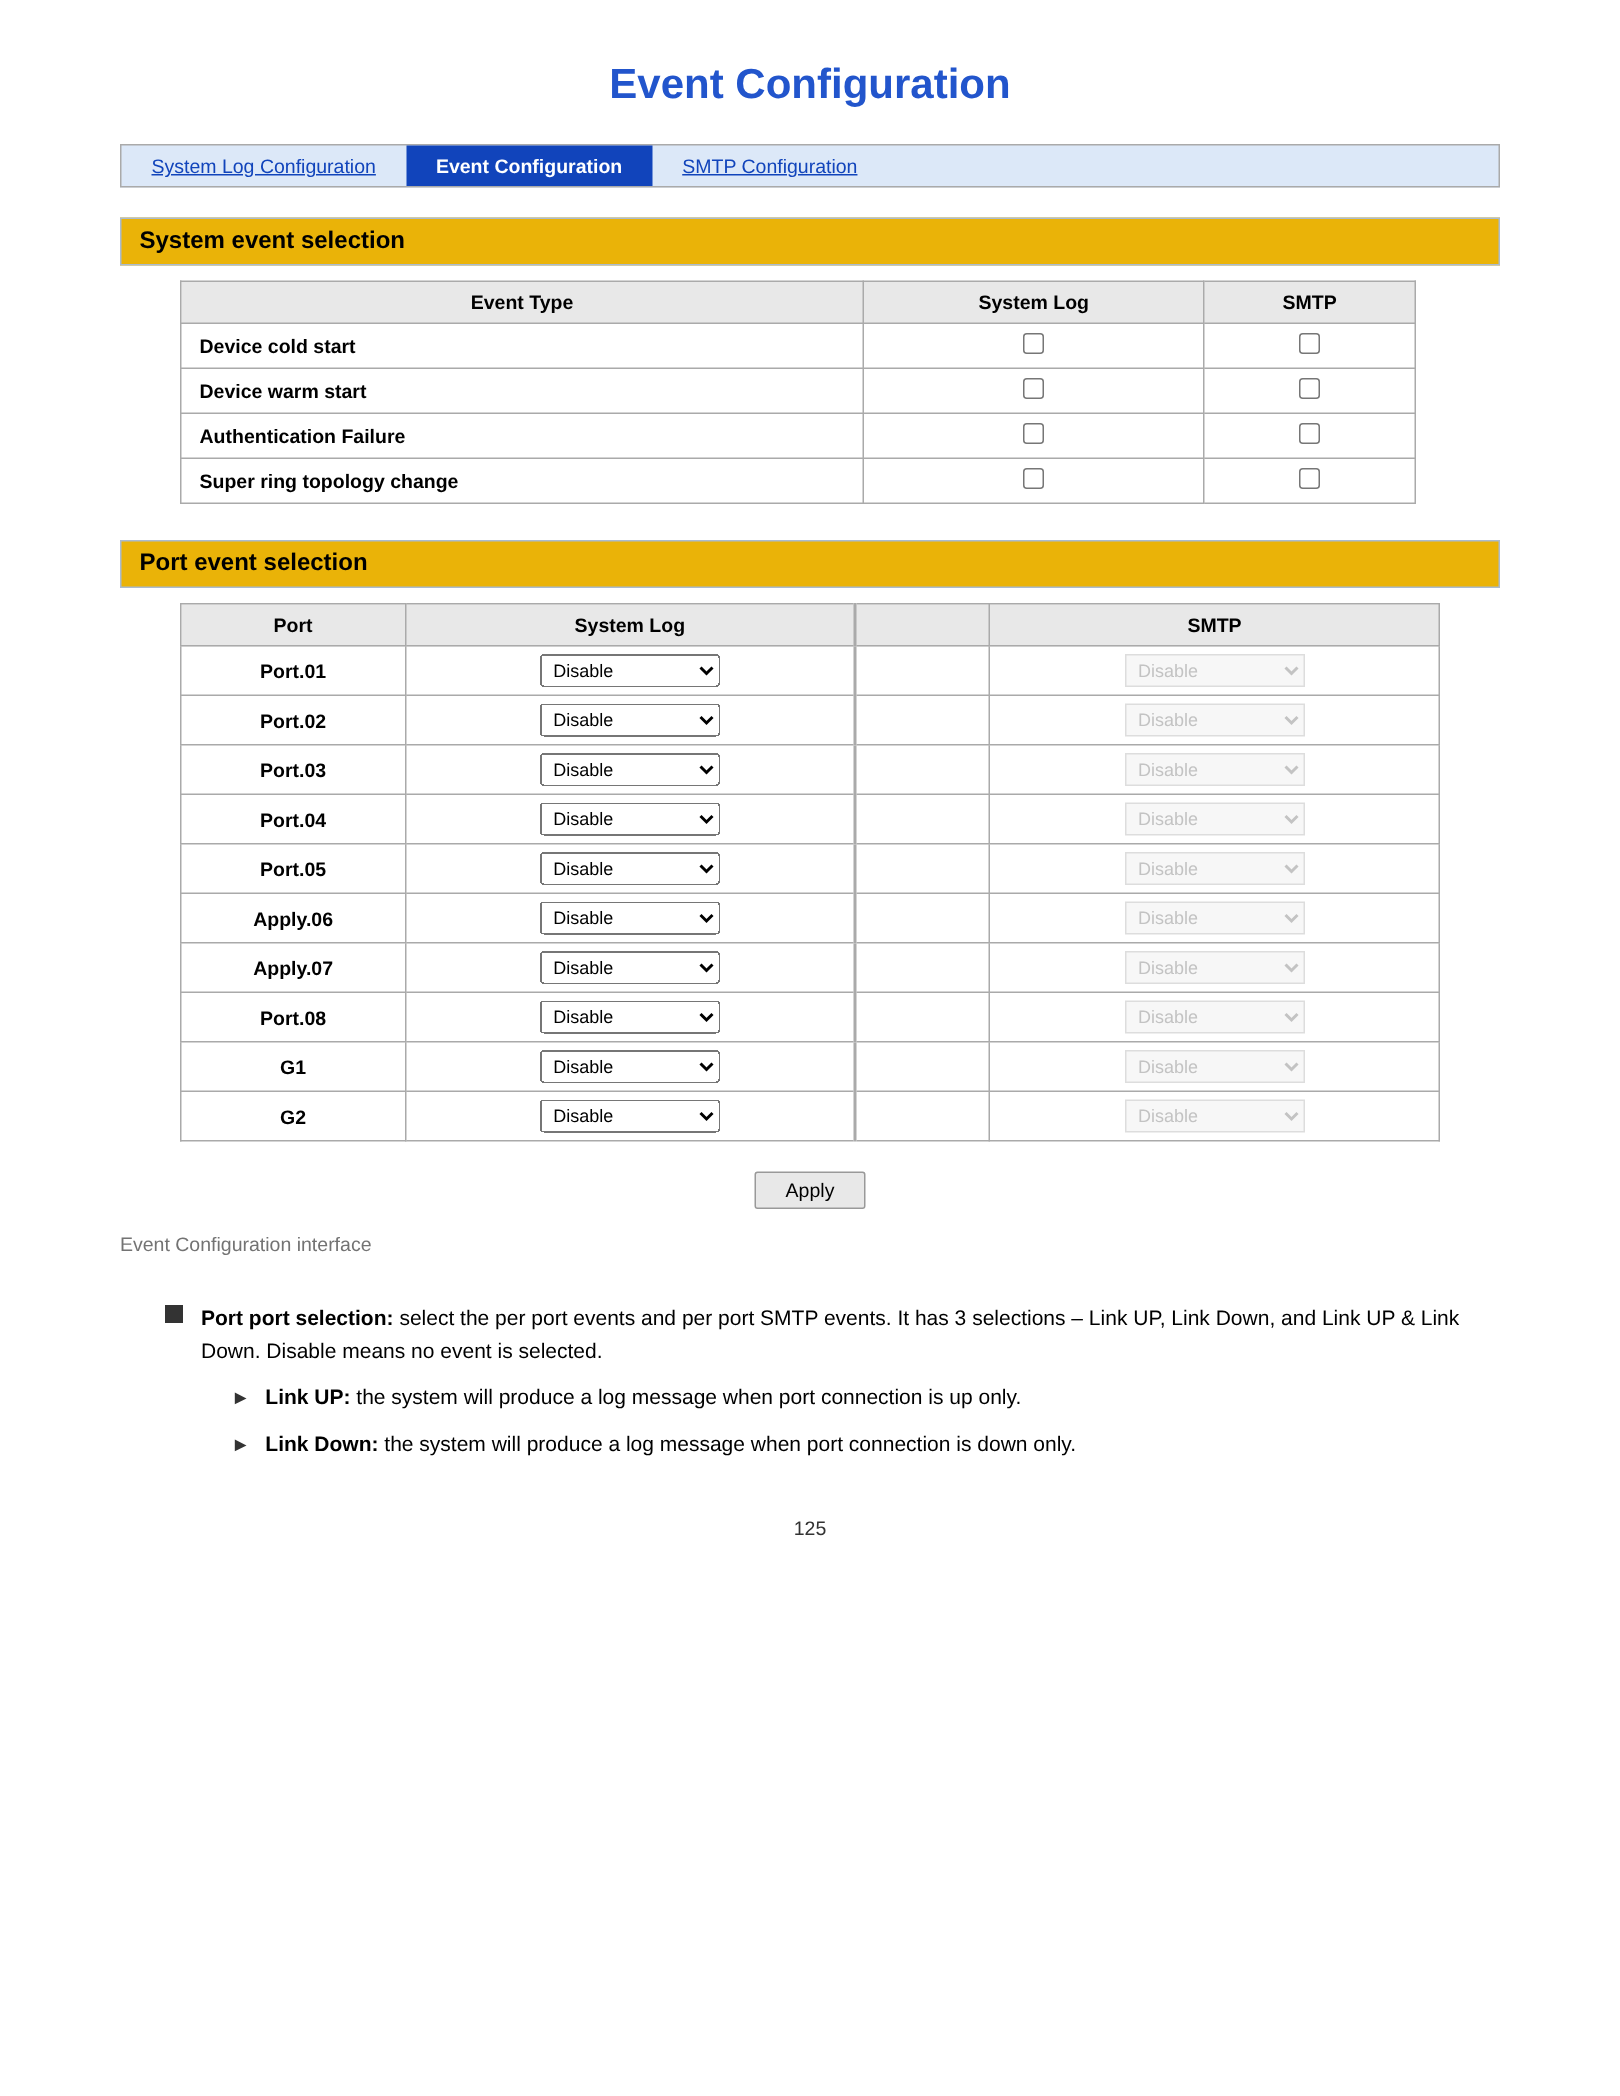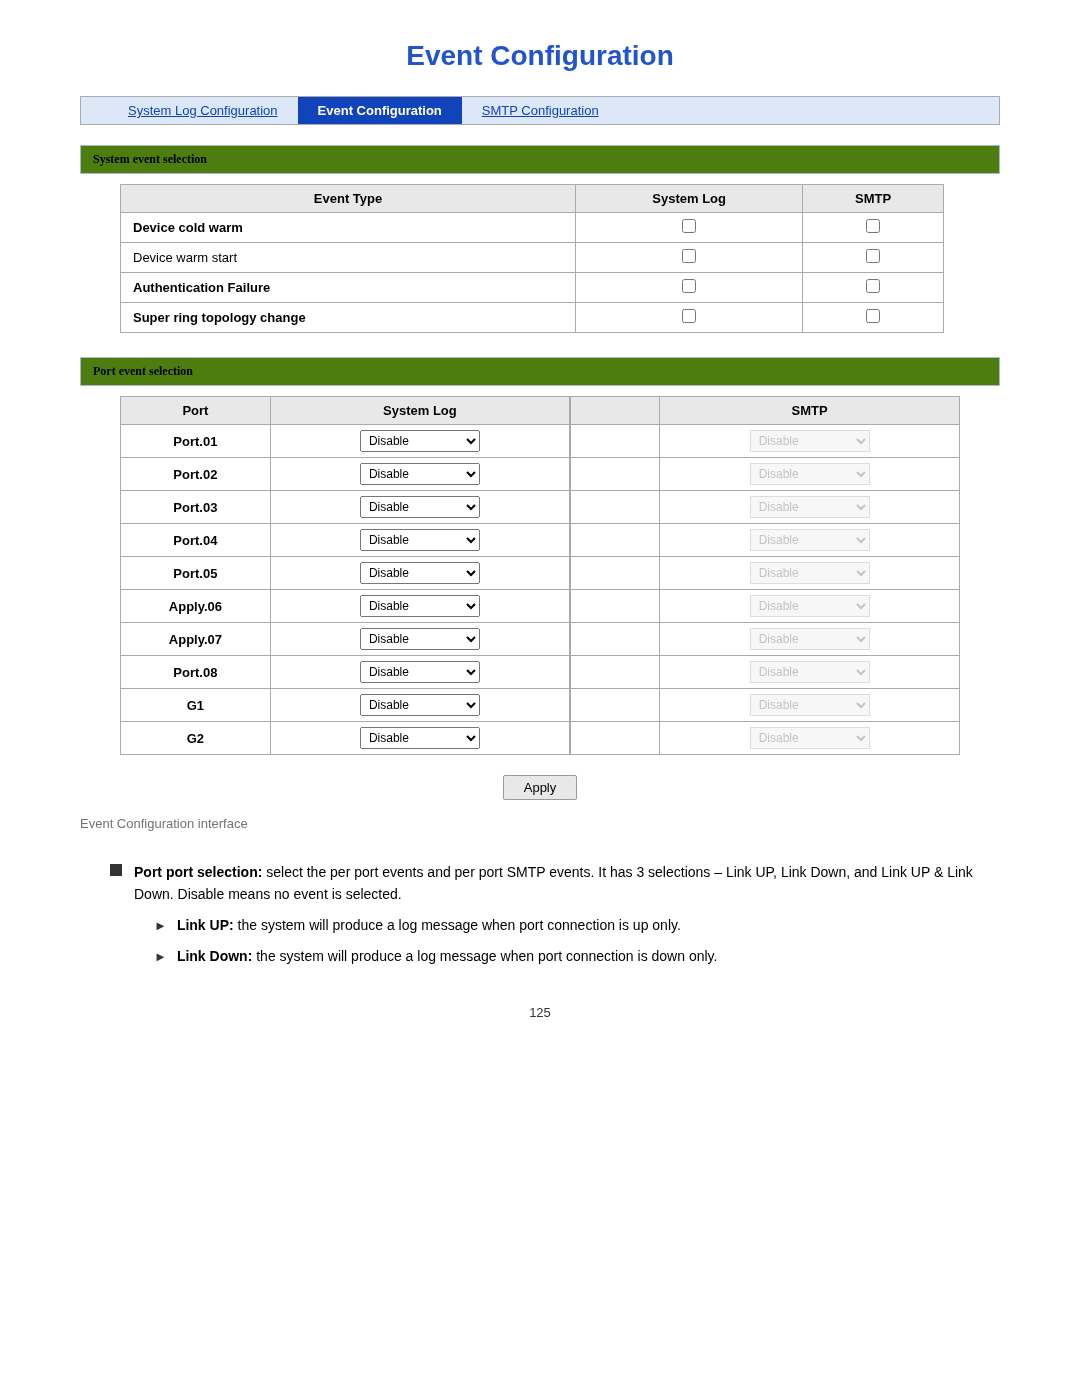--- a/index.html
+++ b/index.html
@@ -20,45 +20,43 @@
       color: #2255cc;
       margin-bottom: 24px;
     }
 
     
     .tab-bar {
       display: flex;
       background: #dce8f8;
       border: 1px solid #aaa;
       margin-bottom: 20px;
-      padding-left: 27px;
     }
     .tab-item {
       padding: 6px 20px;
       font-size: 13px;
       cursor: pointer;
       text-decoration: underline;
       color: #1144bb;
     }
     .tab-item.active {
       background: #1144bb;
       color: #fff;
       text-decoration: none;
       font-weight: bold;
     }
 
     
     .section-header {
-      background: #4d7c0f;
+      background: #eab308;
       padding: 6px 12px;
       font-weight: bold;
-      font-size: 12px;
+      font-size: 16px;
       border: 1px solid #aabbd0;
       margin-bottom: 10px;
-      font-family: Liberation Serif, serif;
     }
 
     
     .event-table-wrapper {
       margin: 0 56px 24px 40px;
     }
     .event-table {
       width: 100%;
       border-collapse: collapse;
       border: 1px solid #aaa;
@@ -219,30 +217,30 @@
   <table class="event-table">
     <thead>
       <tr>
         <th>Event Type</th>
         <th>System Log</th>
         <th>SMTP</th>
       </tr>
     </thead>
     <tbody id="system-event-tbody">
     <tr>
-      <td style="font-weight:bold">Device cold warm</td>
-      <td class="center">
-        <input type="checkbox" style="">
-      </td>
-      <td class="center">
-        <input type="checkbox" style="">
-      </td>
-    </tr>
-        <tr>
-      <td style="font-weight:normal">Device warm start</td>
+      <td style="font-weight:bold">Device cold start</td>
+      <td class="center">
+        <input type="checkbox" style="">
+      </td>
+      <td class="center">
+        <input type="checkbox" style="">
+      </td>
+    </tr>
+        <tr>
+      <td style="font-weight:bold">Device warm start</td>
       <td class="center">
         <input type="checkbox" style="">
       </td>
       <td class="center">
         <input type="checkbox" style="">
       </td>
     </tr>
         <tr>
       <td style="font-weight:bold">Authentication Failure</td>
       <td class="center">

